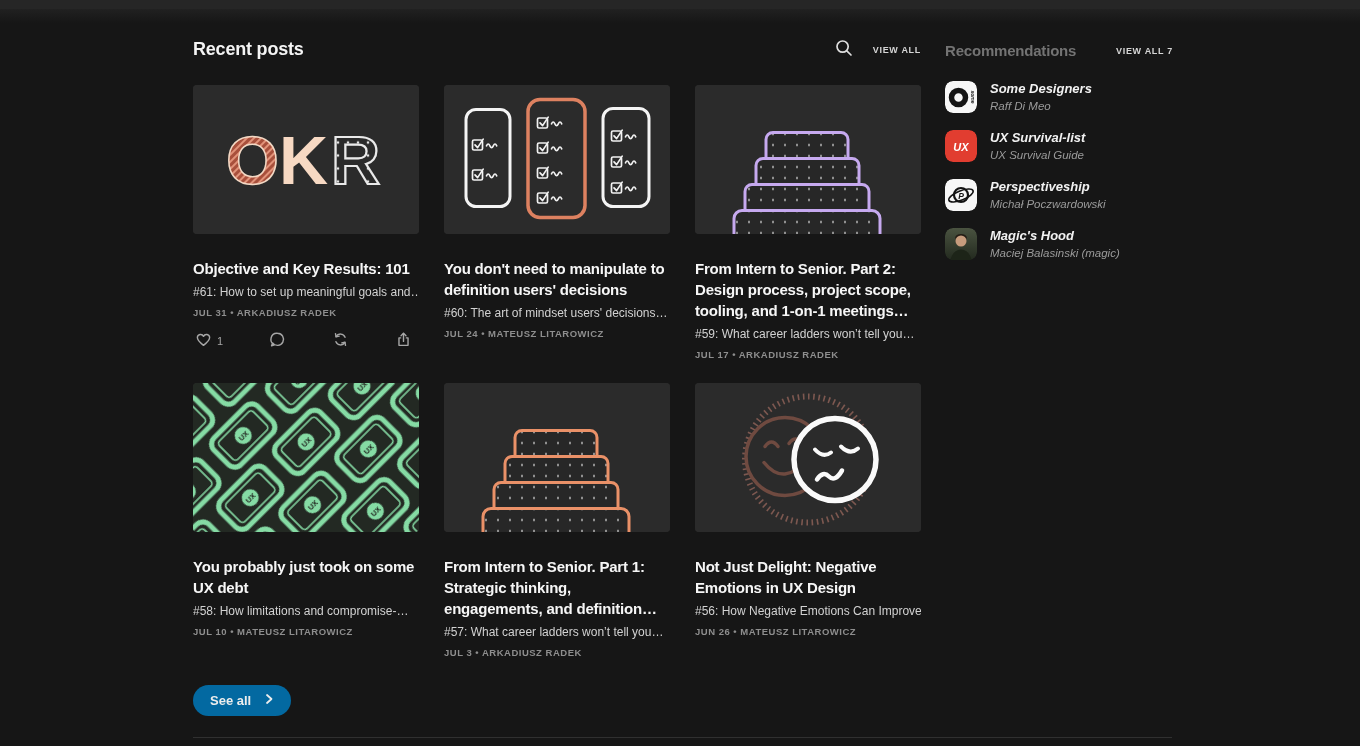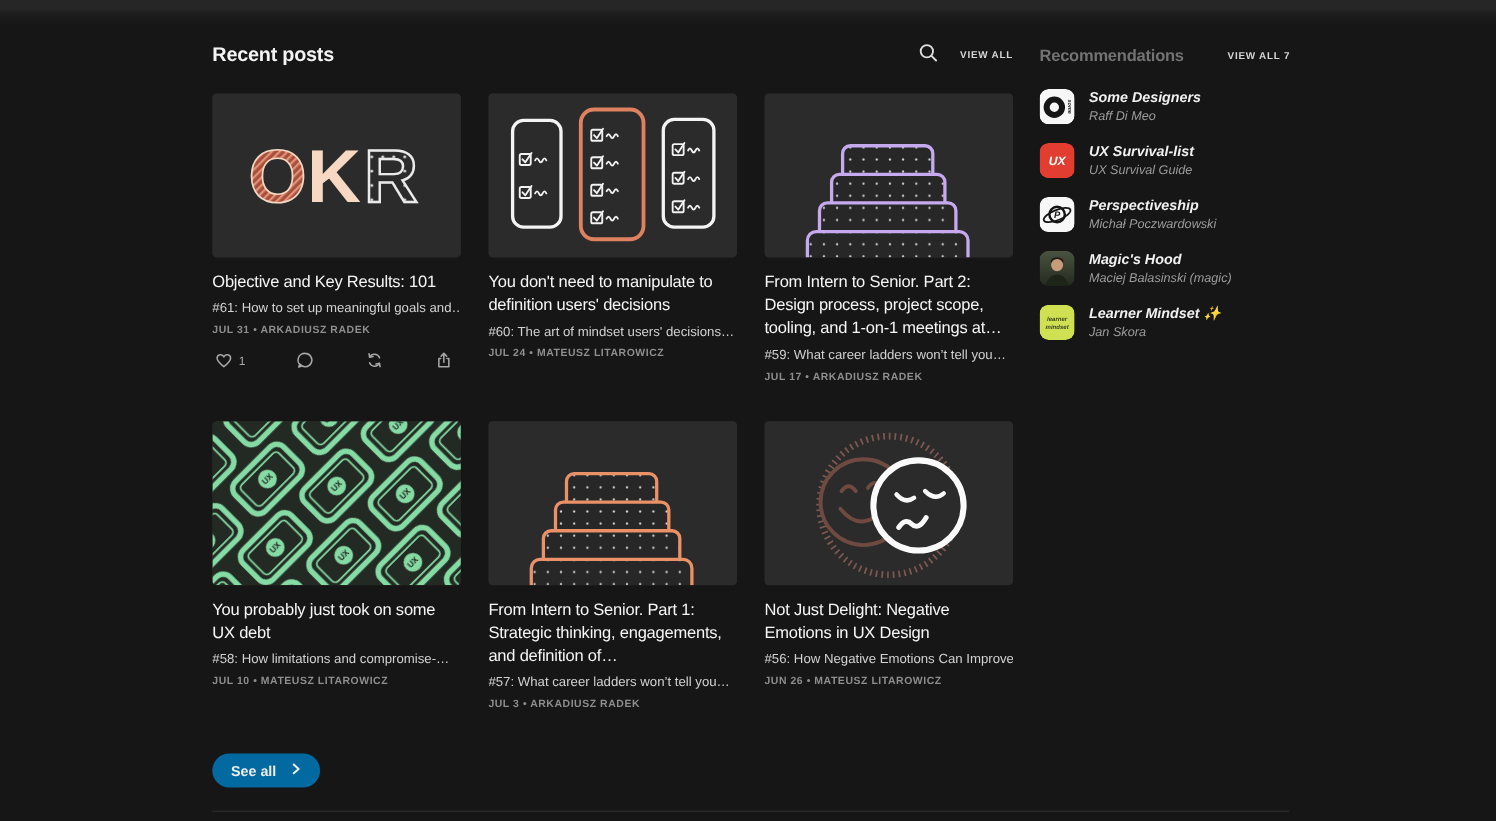--- a/index.html
+++ b/index.html
@@ -29,21 +29,21 @@
 
   .posts-grid { margin-top:25px; display:grid;
                 grid-template-columns:repeat(3,226px); column-gap:25px;
                 grid-auto-rows:298px; }
 
   .post-card { width:226px; }
   .thumb { width:226px; height:149px; border-radius:4px; overflow:hidden;
            background:#2b2b2b; cursor:pointer; }
   .thumb svg { display:block; width:100%; height:100%; }
 
-  .post-title { margin-top:12px; font-size:15px; font-weight:400; line-height:21px;
+  .post-title { margin-top:24px; font-size:15px; font-weight:700; line-height:21px;
                 letter-spacing:-0.2px; color:#f6f6f6; cursor:pointer;
                 display:-webkit-box; -webkit-line-clamp:3; -webkit-box-orient:vertical; overflow:hidden; }
   .post-subtitle { margin-top:4px; font-size:12px; line-height:18px; color:#d2d2d2;
                    white-space:nowrap; overflow:hidden; }
   .post-meta { margin-top:6px; font-size:9.5px; font-weight:700; letter-spacing:0.5px;
                color:#8e8e8e; text-transform:uppercase; white-space:nowrap; }
 
   .post-actions { margin-top:13px; display:flex; align-items:center;
                   justify-content:space-between; padding:0 7px 0 2px; color:#a6a6a6; }
   .action { background:none; border:none; cursor:pointer; color:#a6a6a6;
@@ -376,28 +376,15 @@
           <circle cx="16" cy="13" r="5.5" fill="#c79c7d"></circle>
           <path d="M5.5 32 q2.5 -10.5 10.5 -10.5 q8 0 10.5 10.5 Z" fill="#1d2418"></path>
         </svg>
       </span>
       <div>
         <div class="rec-name">Magic's Hood</div>
         <div class="rec-author">Maciej Balasinski (magic)</div>
       </div>
     </div>
 
-    <div class="rec-item">
-      <span class="rec-badge">
-        <svg viewBox="0 0 32 32">
-          <rect width="32" height="32" rx="8" fill="#cfe052"></rect>
-          <text x="16" y="15" font-size="5.5" font-weight="bold" fill="#39431f" text-anchor="middle">learner</text>
-          <text x="16" y="22" font-size="5.5" font-weight="bold" fill="#39431f" text-anchor="middle">mindset</text>
-        </svg>
-      </span>
-      <div>
-        <div class="rec-name">Learner Mindset ✨</div>
-        <div class="rec-author">Jan Skora</div>
-      </div>
-    </div>
 
   </div>
 </div>
 
 </body></html>

